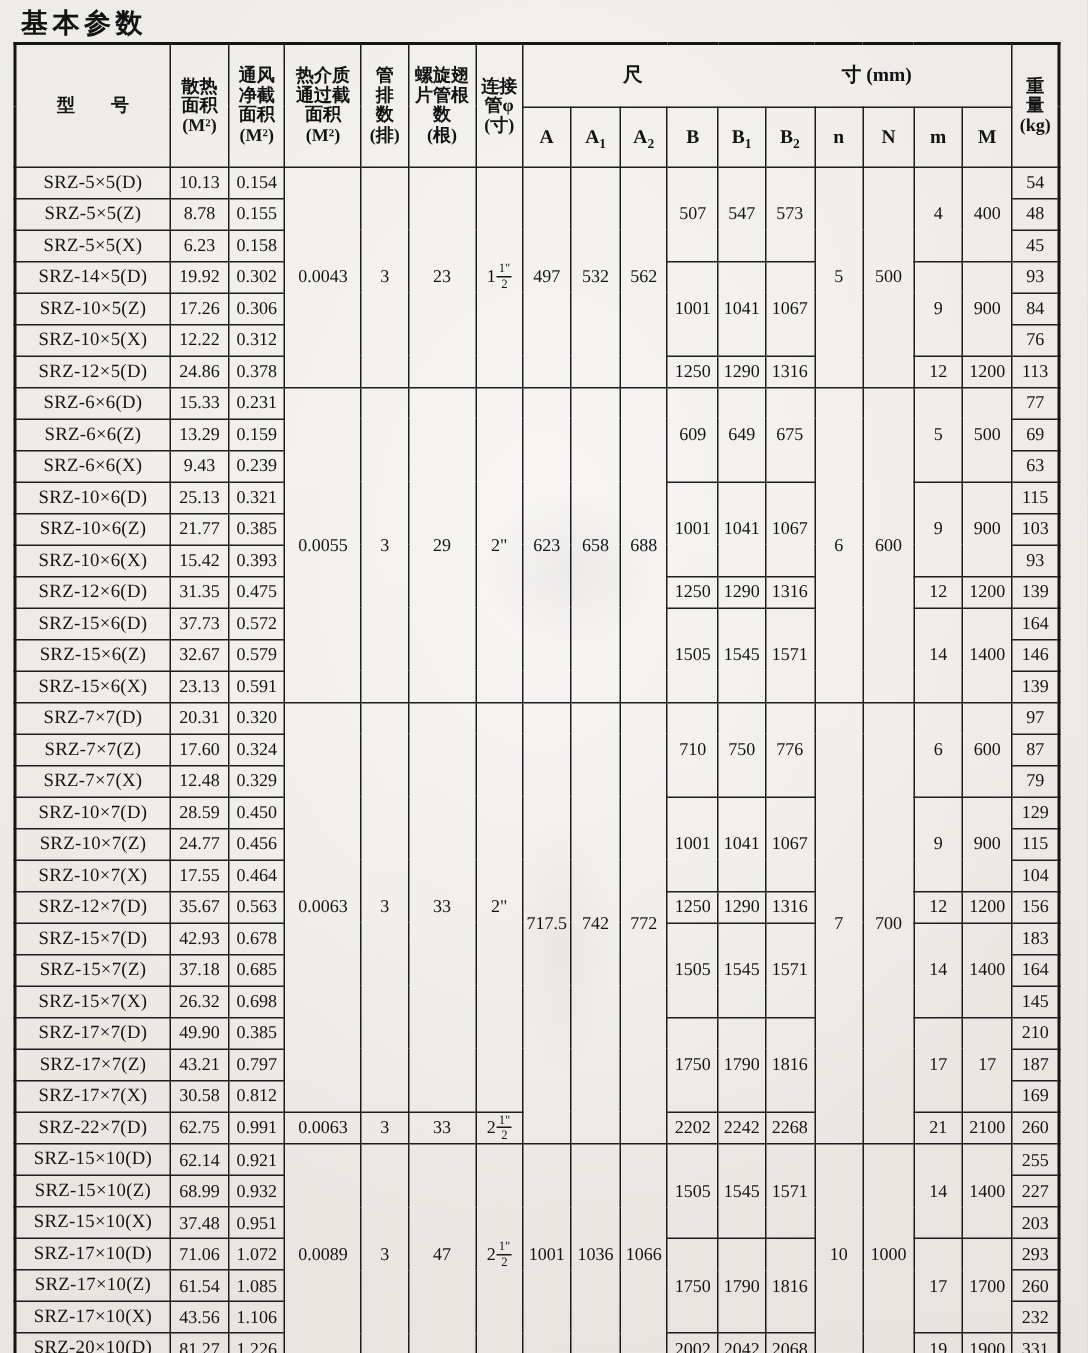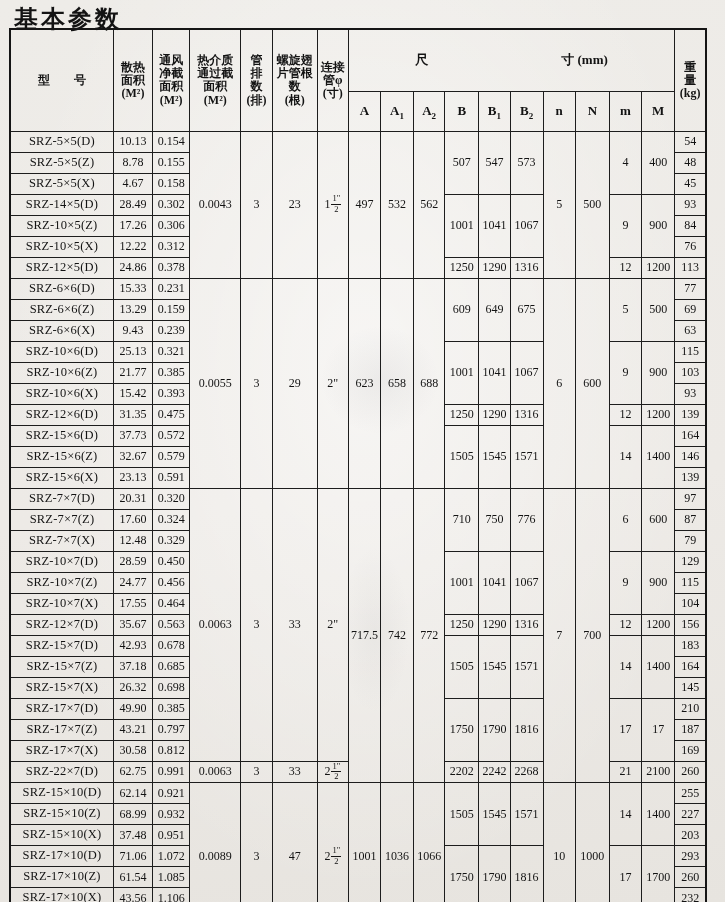--- a/index.html
+++ b/index.html
@@ -10,41 +10,41 @@
     margin:0 auto;
     background:
       radial-gradient(ellipse at 50% 40%, rgba(255,255,255,0.55), rgba(0,0,0,0) 70%),
       linear-gradient(175deg,#eeece8 0%,#edeae6 55%,#e7e4df 100%);
     font-family:"Liberation Serif","DejaVu Serif",serif;
     color:#131313;
     overflow:hidden;
   }
   .title{
     position:absolute;left:14px;top:3px;
-    font-size:24px;font-weight:bold;letter-spacing:3px;
+    font-size:18px;font-weight:bold;letter-spacing:3px;
   }
   table.params{
     position:absolute;left:9px;top:28px;
     width:698px;height:846px;
     border-collapse:collapse;
     table-layout:fixed;
     border:2px solid #151515;
   }
   .params th,.params td{
     border:1px solid #1d1d1d;
     text-align:center;vertical-align:middle;
     padding:0;
     font-size:12px;line-height:1.1;
     overflow:hidden;
   }
   .params thead th{
     font-weight:bold;
     white-space:pre-line;
     font-size:12px;
-    padding:10px 0;
+    padding:0 0;
   }
   .params thead tr.h1{height:34px;}
   .params thead tr.h2{height:40px;}
   .params thead tr.h2 th{font-weight:bold;font-size:13px;}
   .dims-inner{display:flex;width:100%;justify-content:space-around;align-items:center;font-size:13px;}
   .params tbody td{height:20px;font-size:12px;}
   .params tbody td.c-model{font-size:12.5px;letter-spacing:0.2px;margin-top:30px;}
   .params tbody td.c-area,.params tbody td.c-vent{font-size:12px;}
   sub{font-size:9px;line-height:0;}
   .frac{display:inline-flex;align-items:center;gap:1px;vertical-align:middle;}
@@ -162,27 +162,27 @@
           <td class="c-wt">54</td>
         </tr>
         <tr>
           <td class="c-model">SRZ-5×5(Z)</td>
           <td class="c-area">8.78</td>
           <td class="c-vent">0.155</td>
           <td class="c-wt">48</td>
         </tr>
         <tr>
           <td class="c-model">SRZ-5×5(X)</td>
-          <td class="c-area">4.67</td>
+          <td class="c-area">6.23</td>
           <td class="c-vent">0.158</td>
           <td class="c-wt">45</td>
         </tr>
         <tr>
           <td class="c-model">SRZ-14×5(D)</td>
-          <td class="c-area">28.49</td>
+          <td class="c-area">19.92</td>
           <td class="c-vent">0.302</td>
           <td rowspan="3" class="c-B">1001</td>
           <td rowspan="3" class="c-B1">1041</td>
           <td rowspan="3" class="c-B2">1067</td>
           <td rowspan="3" class="c-m">9</td>
           <td rowspan="3" class="c-M">900</td>
           <td class="c-wt">93</td>
         </tr>
         <tr>
           <td class="c-model">SRZ-10×5(Z)</td>

